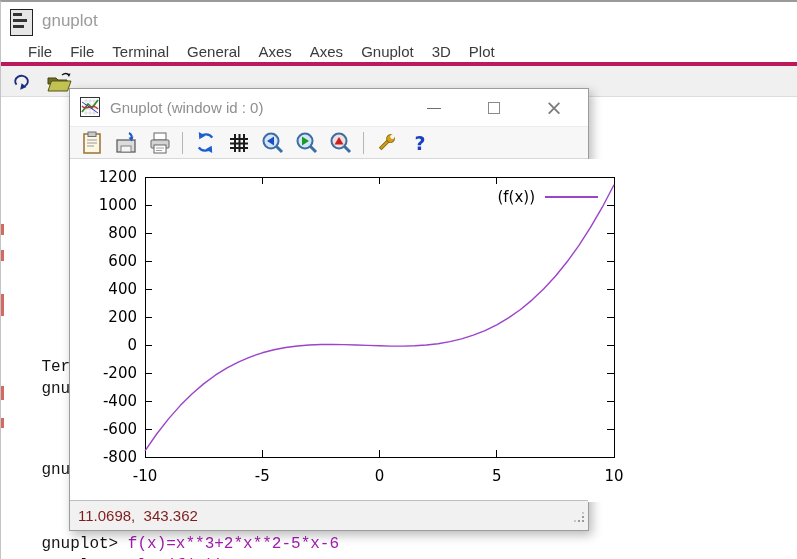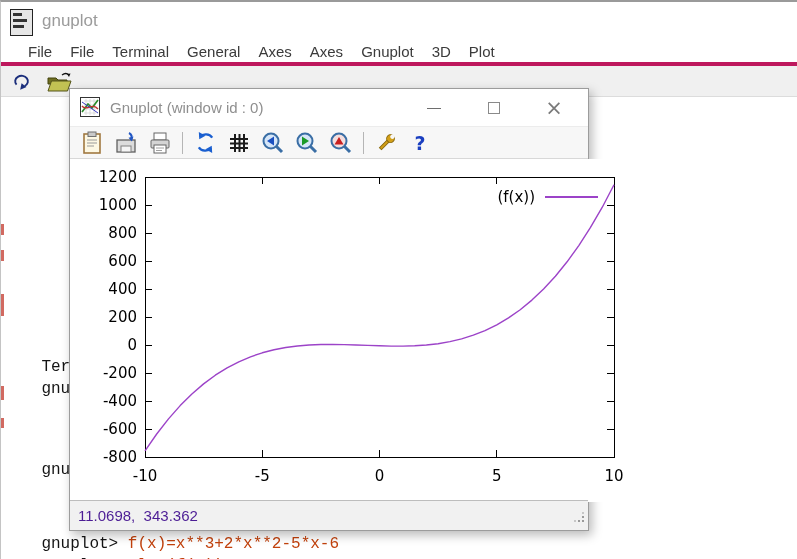--- a/index.html
+++ b/index.html
@@ -16,21 +16,21 @@
   .app-icon .l3{top:15px;width:11px;}
   .app-title{position:absolute;left:41px;top:9px;font-size:17px;color:#9b9b9b;}
   .menubar{position:absolute;top:40px;left:0;right:0;height:24px;display:flex;align-items:flex-start;
            background:#fff;border-bottom:4px solid #be185d;box-sizing:border-box;padding-left:18px;}
   .menu-item{padding:1px 9px 3px 9px;font-size:15px;color:#3b3b3b;cursor:default;}
   .toolstrip{position:absolute;top:64px;left:0;right:0;height:31px;background:#f0f0f0;
              border-bottom:1px solid #dcdcdc;box-sizing:border-box;display:flex;align-items:center;
              padding-left:7px;gap:9px;}
   .term-line{position:absolute;left:2px;font-family:"Liberation Mono",monospace;font-size:16px;
              line-height:21px;color:#141414;white-space:pre;}
-  .term-line .cmd{color:#c2410c;}
+  .term-line .cmd{color:#a21caf;}
   .err-frag{position:absolute;left:0;width:3px;background:#c6453a;opacity:.8;}
   
   .plot-window{position:absolute;left:68px;top:70px;width:520px;height:443px;background:#fff;
                border:1px solid #9c9c9c;box-sizing:border-box;box-shadow:3px 4px 10px rgba(0,0,0,.28);margin-top:16px;}
   .pw-titlebar{position:absolute;top:0;left:0;right:0;height:38px;background:#fff;
                border-bottom:1px solid #ececec;box-sizing:border-box;}
   .pw-icon{position:absolute;left:10px;top:8px;}
   .pw-title{position:absolute;left:40px;top:10px;font-size:15px;color:#8f8f8f;}
   .pw-controls{position:absolute;right:4px;top:0;height:38px;display:flex;}
   .pw-ctl{width:60px;height:38px;display:flex;align-items:center;justify-content:center;}
@@ -40,21 +40,21 @@
   .pw-toolbar{position:absolute;top:38px;left:0;right:0;height:32px;background:#f7f7f7;
               border-bottom:1px solid #d8d8d8;box-sizing:border-box;display:flex;align-items:center;
               padding-left:8px;gap:6px;}
   .tbtn{width:28px;height:26px;display:flex;align-items:center;justify-content:center;}
   .tsep{width:1px;height:22px;background:#b5b5b5;margin:0 2px;}
   .help-glyph{font-size:19px;font-weight:bold;color:#1a3fc0;font-family:"DejaVu Sans",sans-serif;}
   .pw-canvas{position:absolute;top:70px;left:0;width:573px;height:343px;background:#fff;}
   .pw-canvas svg text{font-family:"DejaVu Sans",sans-serif;font-size:15px;fill:#000;}
   .pw-statusbar{position:absolute;left:0;right:0;bottom:0;height:30px;background:#f1f1f1;
                 border-top:1px solid #bdbdbd;box-sizing:border-box;}
-  .status-text{position:absolute;left:8px;top:6px;font-size:15px;color:#4c1d95;white-space:pre;}
+  .status-text{position:absolute;left:8px;top:6px;font-size:15px;color:#7f1d1d;white-space:pre;}
   .grip{position:absolute;right:3px;bottom:3px;}
 </style>
 </head>
 <body>
 
 <div class="screen">
 
   <div class="titlebar">
     <div class="app-icon">
       <div class="l1"></div>

